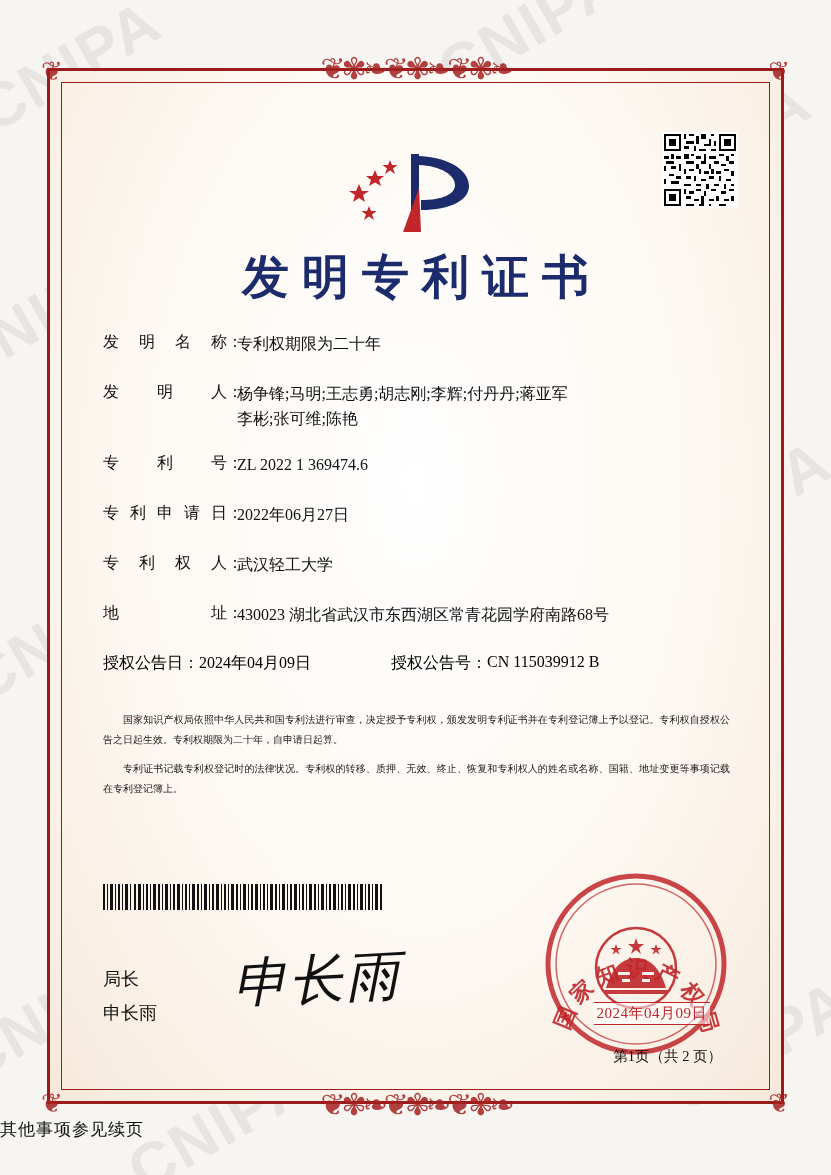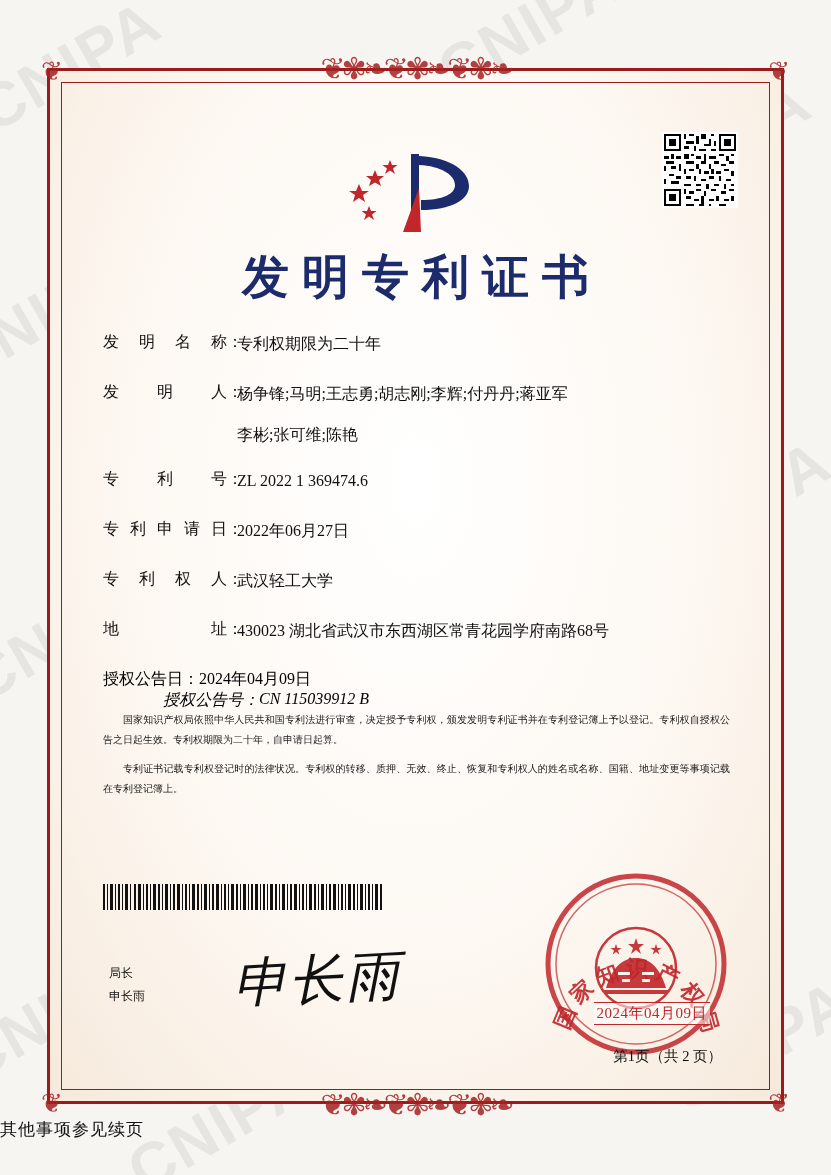--- a/index.html
+++ b/index.html
@@ -145,29 +145,28 @@
   .f-label {
     width: 124px;
     flex: none;
     display: flex;
     justify-content: space-between;
     letter-spacing: 0;
   }
   .f-label span { display: inline-block; }
   .f-colon { width: 10px; flex: none; text-align: left; }
   .f-value { flex: 1; line-height: 1.55; }
-  .f-value .l2 { display: block; margin-top: 16px; }
+  .f-value .l2 { display: block; }
   .field.tight { margin-bottom: 22px; }
   .two-col {
     display: flex;
     margin-bottom: 4px;
     font-size: 16px;
-    flex-direction: column;
-  }
-  .two-col .col2 { margin-left: 60px; display: flex; font-style: italic; }
+  }
+  .two-col .col2 { margin-left: 80px; display: flex; }
 
   .paras {
     position: absolute;
     left: 10px;
     right: 8px;
     top: 586px;
     font-size: 10px;
     line-height: 1.95;
     color: #1a1a1a;
     text-align: justify;
@@ -179,23 +178,23 @@
   .barcode {
     position: absolute;
     left: 10px;
     top: 760px;
     width: 290px;
     height: 26px;
   }
   
   .sig {
     position: absolute;
-    left: 16px;
+    left: 10px;
     top: 838px;
-    font-size: 12px;
+    font-size: 18px;
     line-height: 1.9;
     color: #111;
   }
   .sig-script {
     position: absolute;
     left: 140px;
     top: 820px;
     font-size: 54px;
     color: #111;
     font-family: "Liberation Serif", serif;

